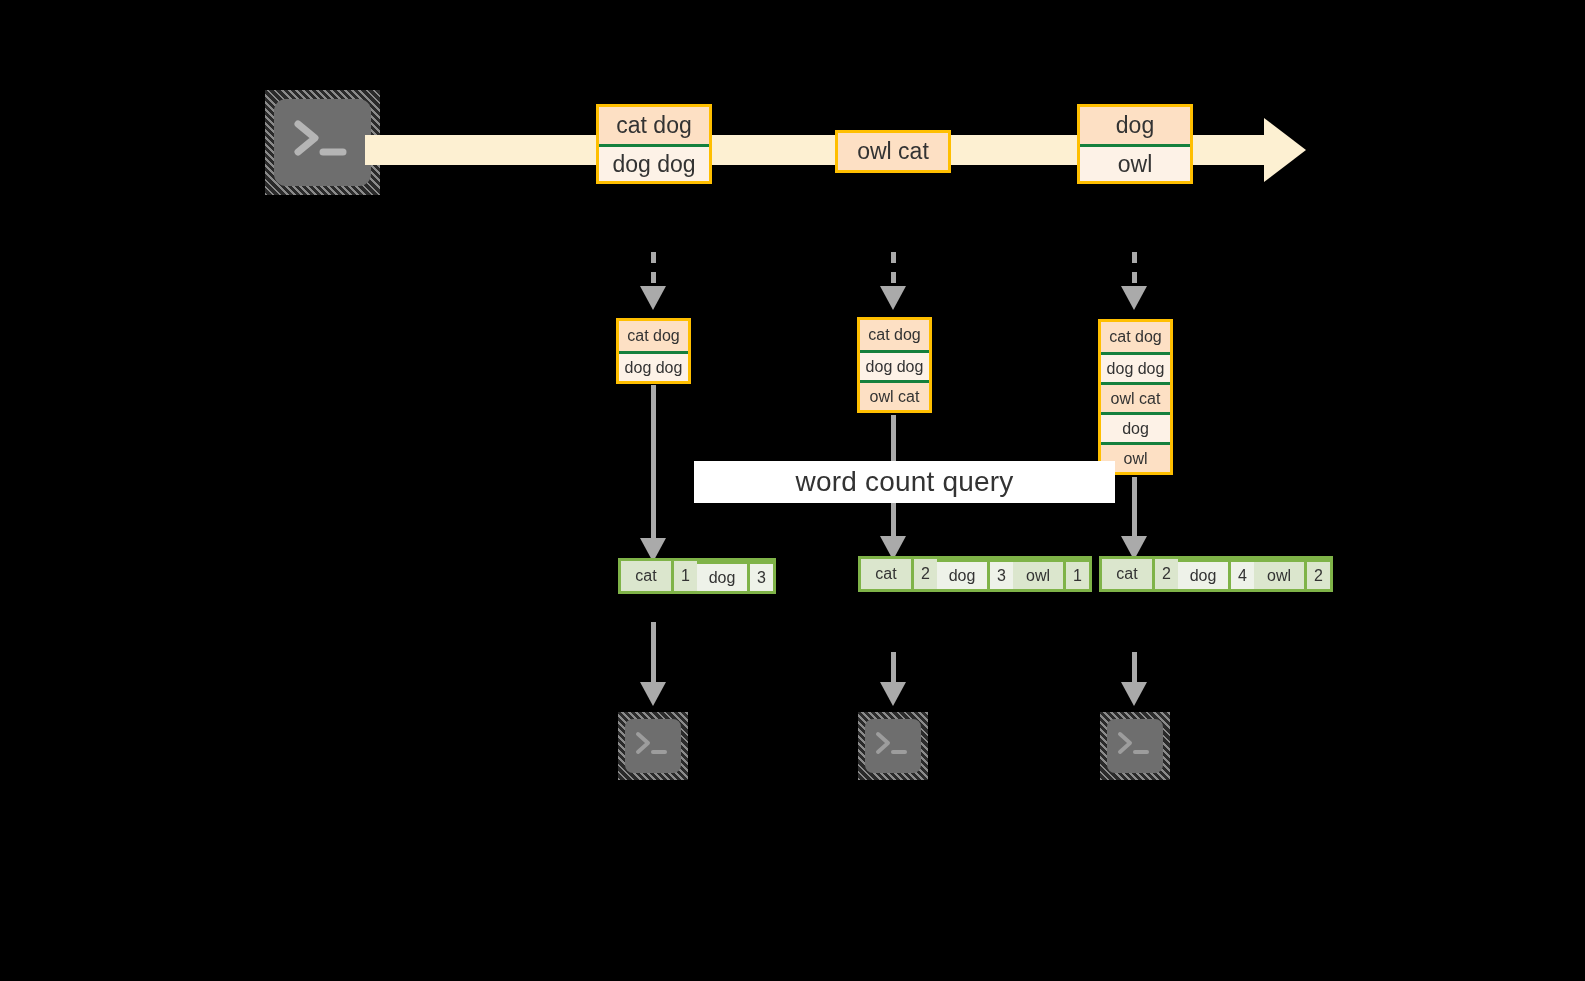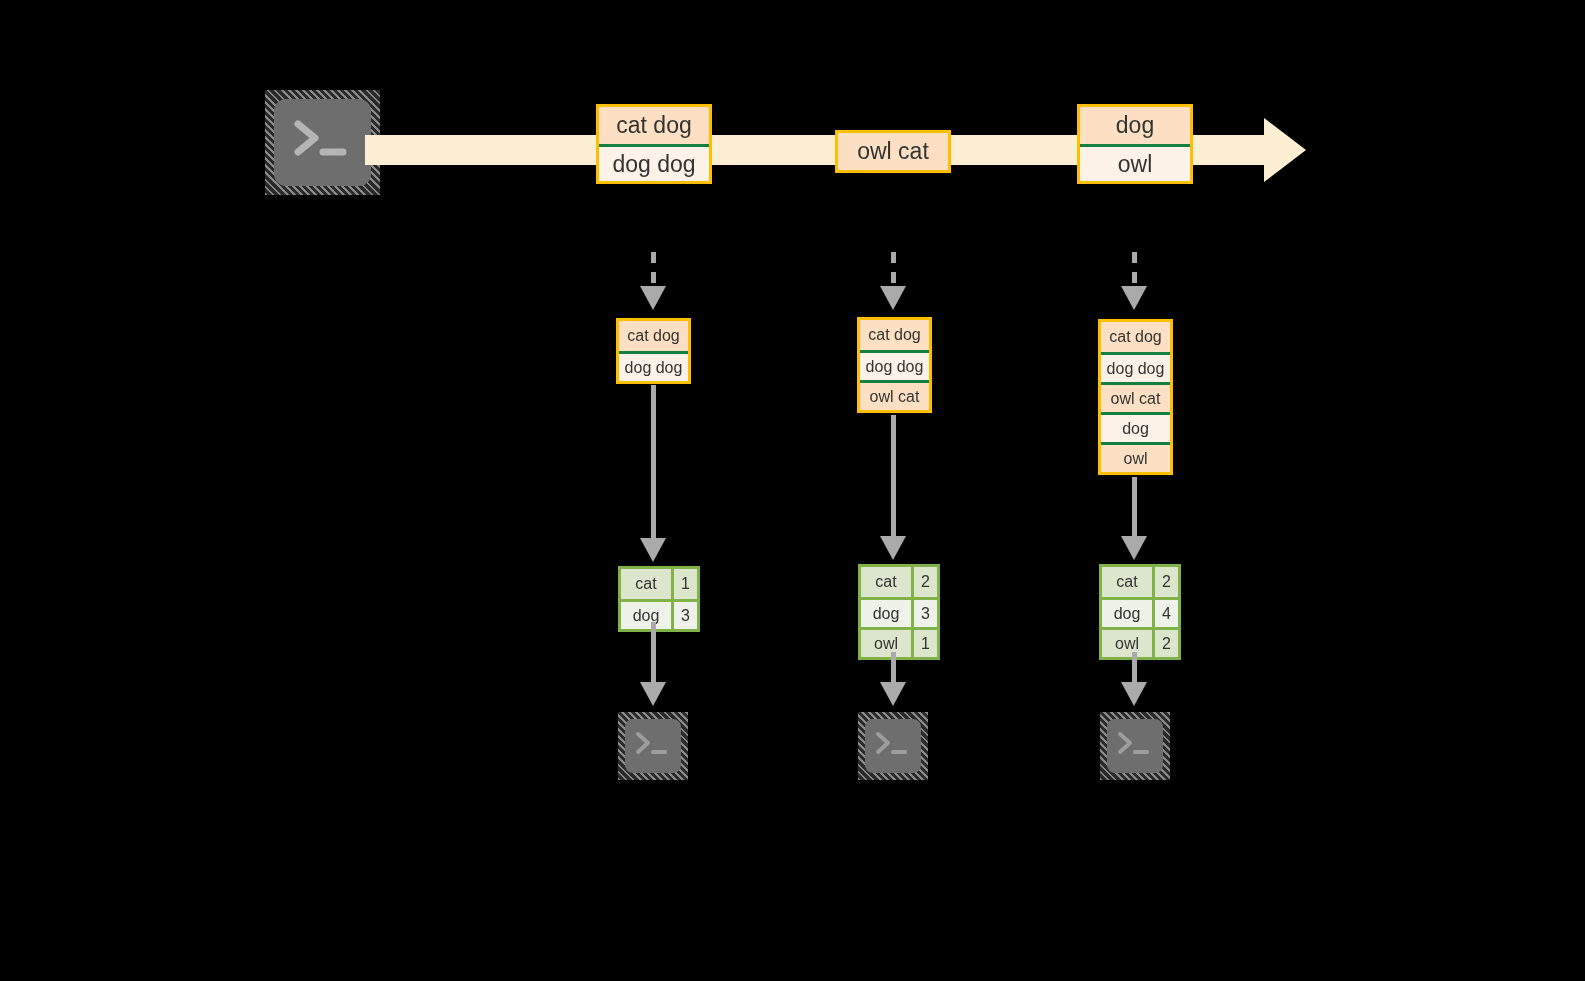--- a/index.html
+++ b/index.html
@@ -71,22 +71,20 @@
   .obox.big .row { height: 37px; font-size: 23px; }
   
   .obox.sm .row  { height: 30px; font-size: 16px; }
 
   
   .gtable {
     position: absolute;
     border: 3px solid #7fb348;
     background: #22c55e;
     display: flex;
-    flex-direction: column;
-    margin-top: 8px;
   }
   .gtable .grow {
     display: flex;
     height: 30px;
   }
   .gtable .grow + .grow { border-top: 3px solid #7fb348; }
   .gtable .grow.dark .gc  { background: #dbe6cd; }
   .gtable .grow.light .gc { background: #eef2e9; }
   .gtable .gc {
     display: flex;
@@ -268,14 +266,17 @@
   <div class="vhead" style="left:1121px; top:682px;"></div>
 
   <div class="term small" style="left:1100px; top:712px; width:70px; height:68px;">
     <div class="inner"></div>
     <svg width="70" height="68" viewBox="0 0 70 68">
       <path d="M20 22 L30 31 L20 40" fill="none" stroke="#9d9d9d" stroke-width="4" stroke-linecap="round" stroke-linejoin="round"></path>
       <path d="M35 40 L47 40" fill="none" stroke="#9d9d9d" stroke-width="4" stroke-linecap="round"></path>
     </svg>
   </div>
 
+  <div class="query-band" style="left:694px; top:461px; width:421px; height:42px;">
+    <span>word count query</span>
+  </div>
 
 </div>
 
 </body></html>

